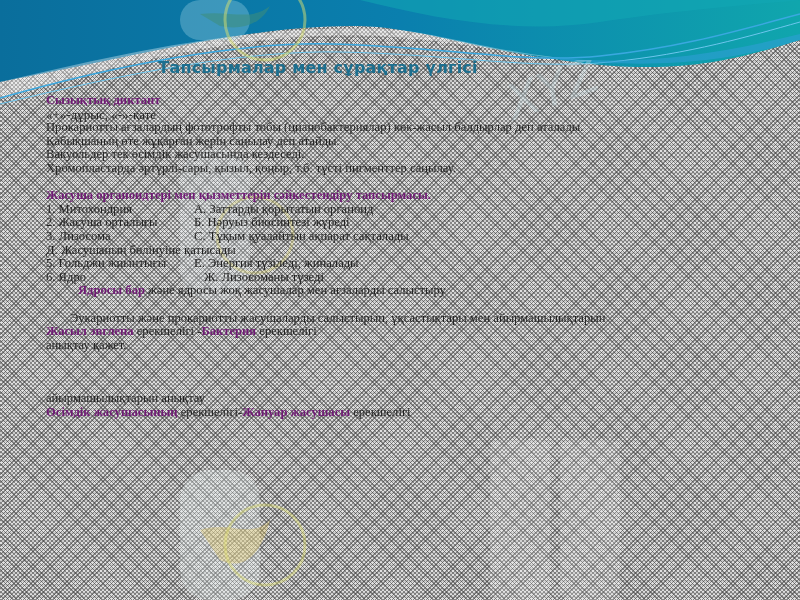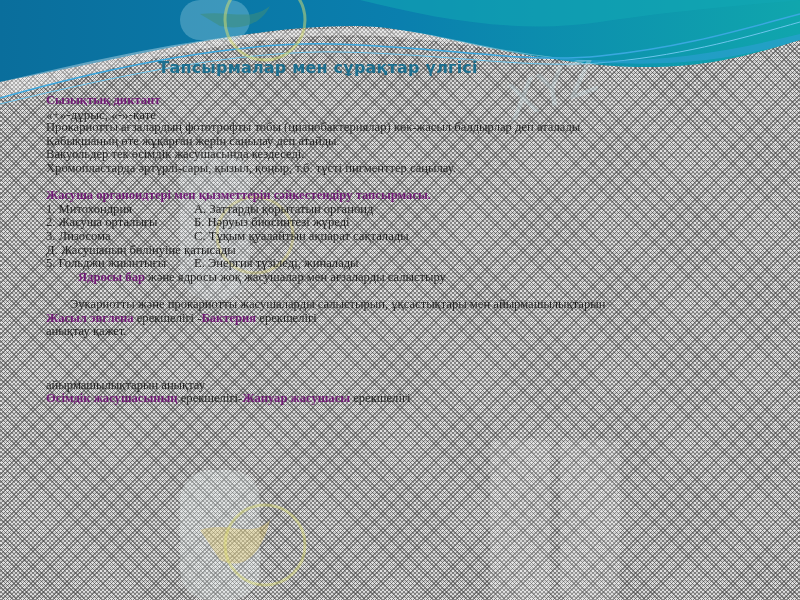--- a/index.html
+++ b/index.html
@@ -105,20 +105,24 @@
     <span class="left">3. Лизосома</span>
     <span>С. Тұқым қуалайтын ақпарат сақталады</span>
   </div>
   <div class="match-row">
     <span>Д. Жасушаның бөлінуіне қатысады</span>
   </div>
   <div class="match-row">
     <span class="left">5. Гольджи жиынтығы</span>
     <span>Е. Энергия түзіледі, жиналады</span>
   </div>
+  <div class="match-row">
+    <span class="left" style="width:158px">6. Ядро</span>
+    <span>Ж. Лизосоманы түзеді</span>
+  </div>
 
   <div class="line indent1">
     <span class="b">Ядросы бар</span><span> және ядросы жоқ жасушалар мен ағзаларды салыстыру</span>
   </div>
   <div class="gap"></div>
 
   <div class="line indent2">Эукариотты және прокариотты жасушаларды салыстырып, ұқсастықтары мен айырмашылықтарын</div>
   <div class="line">
     <span class="b">Жасыл эвглена</span><span>  ерекшелігі  -</span><span class="b">Бактерия</span><span>  ерекшелігі</span>
   </div>

